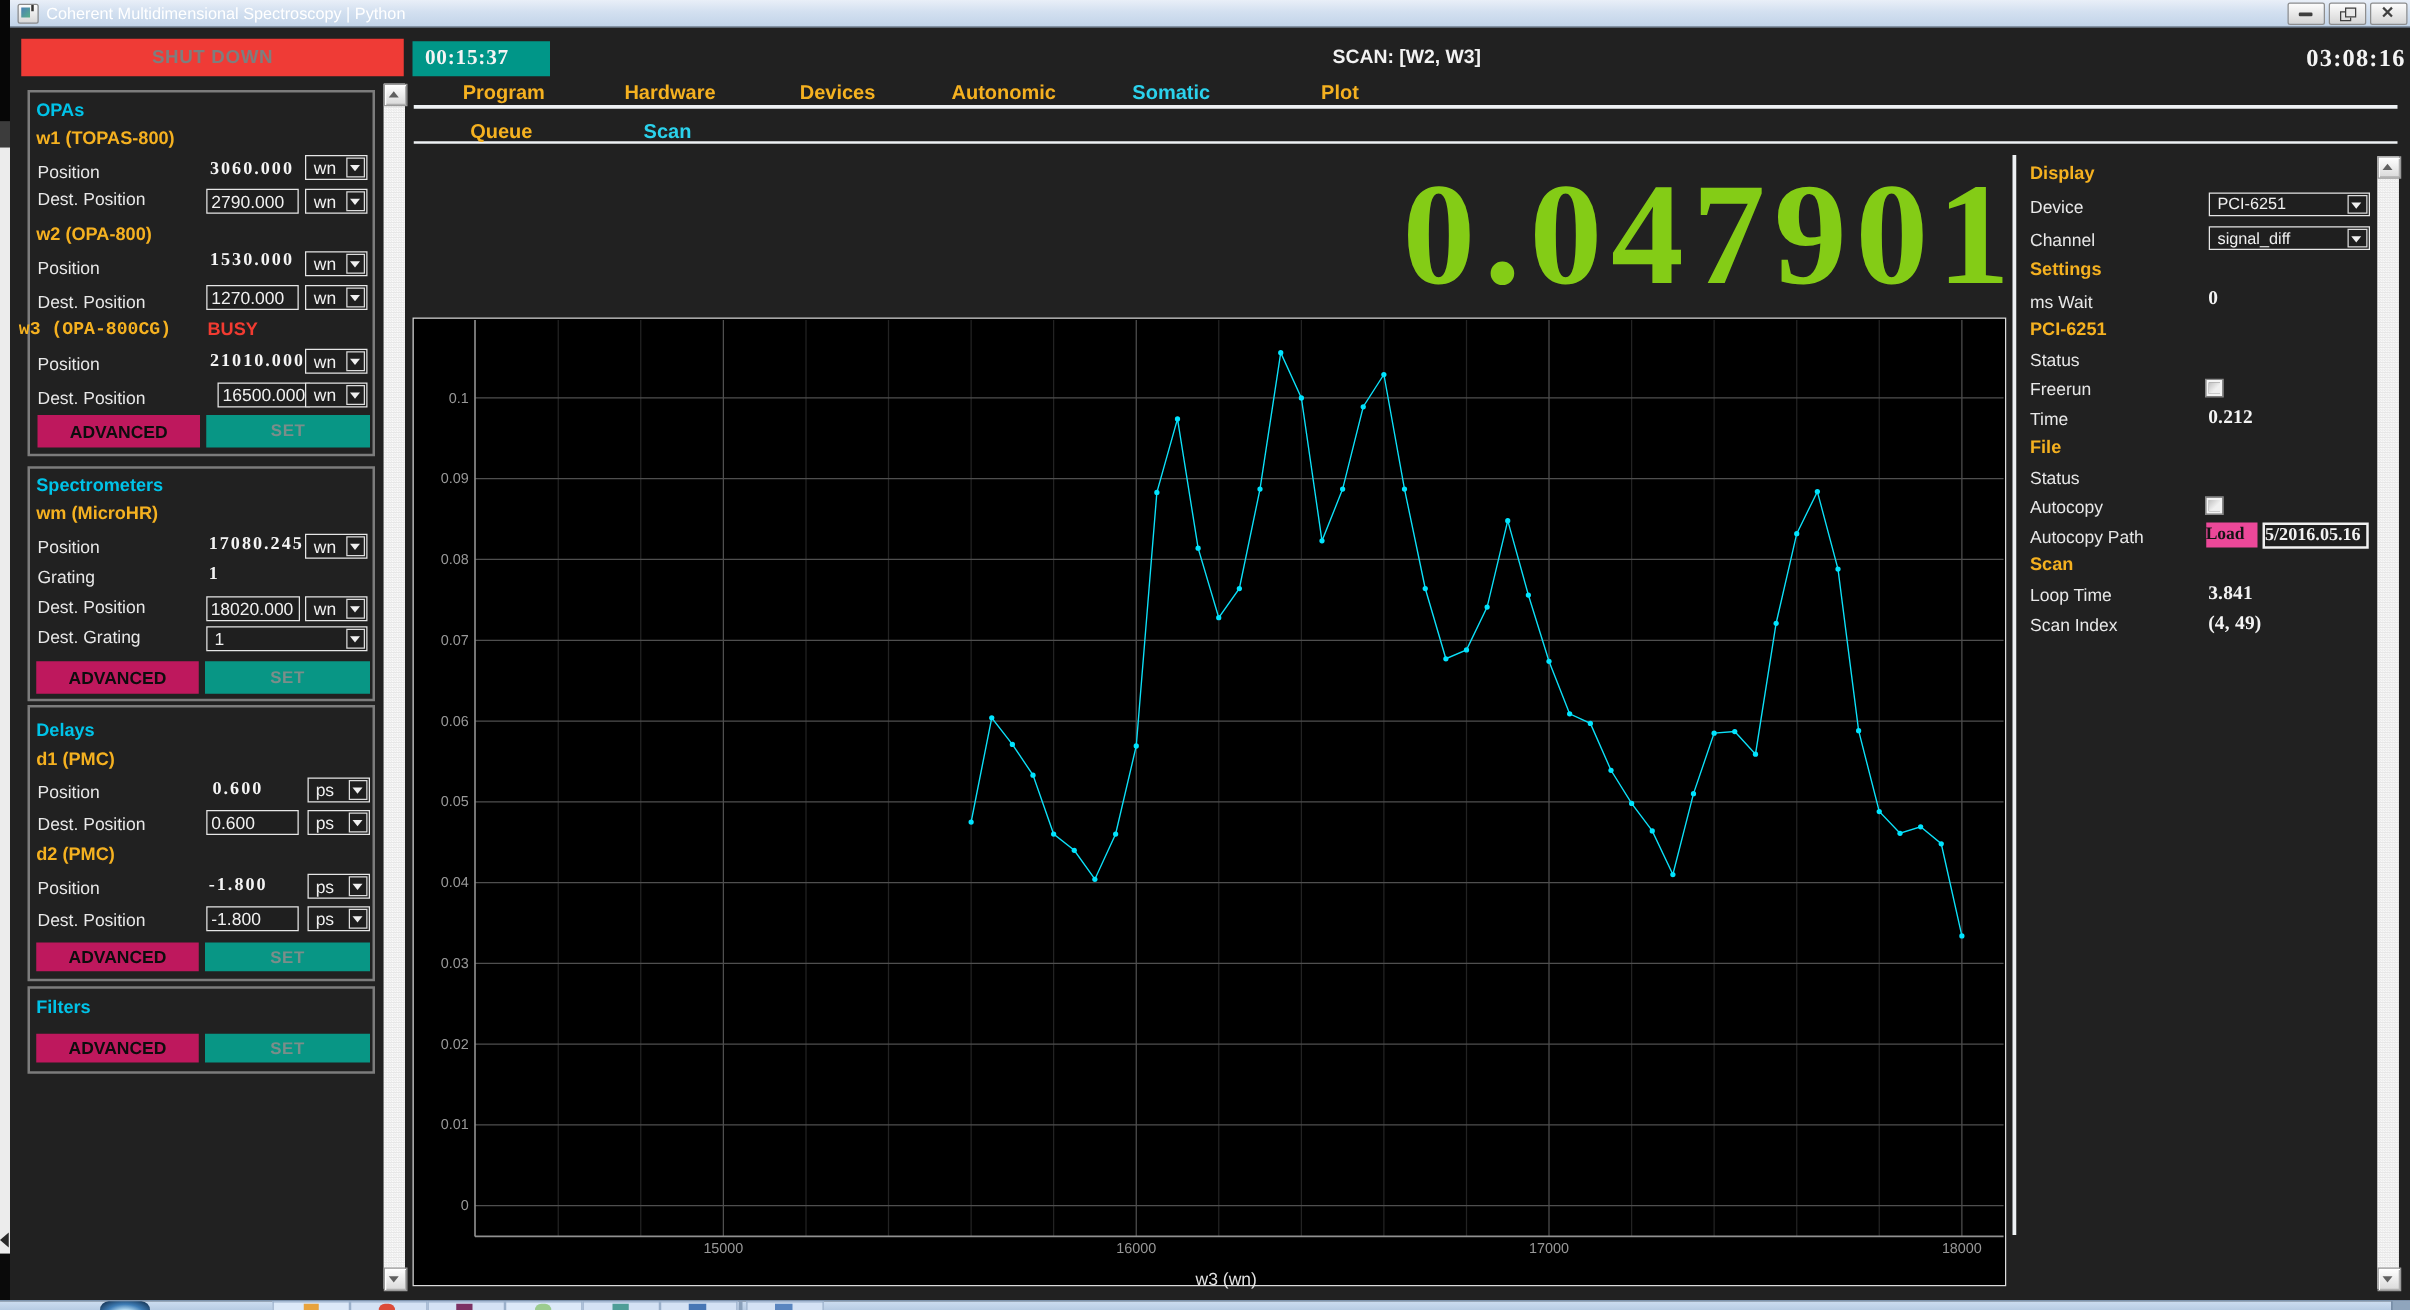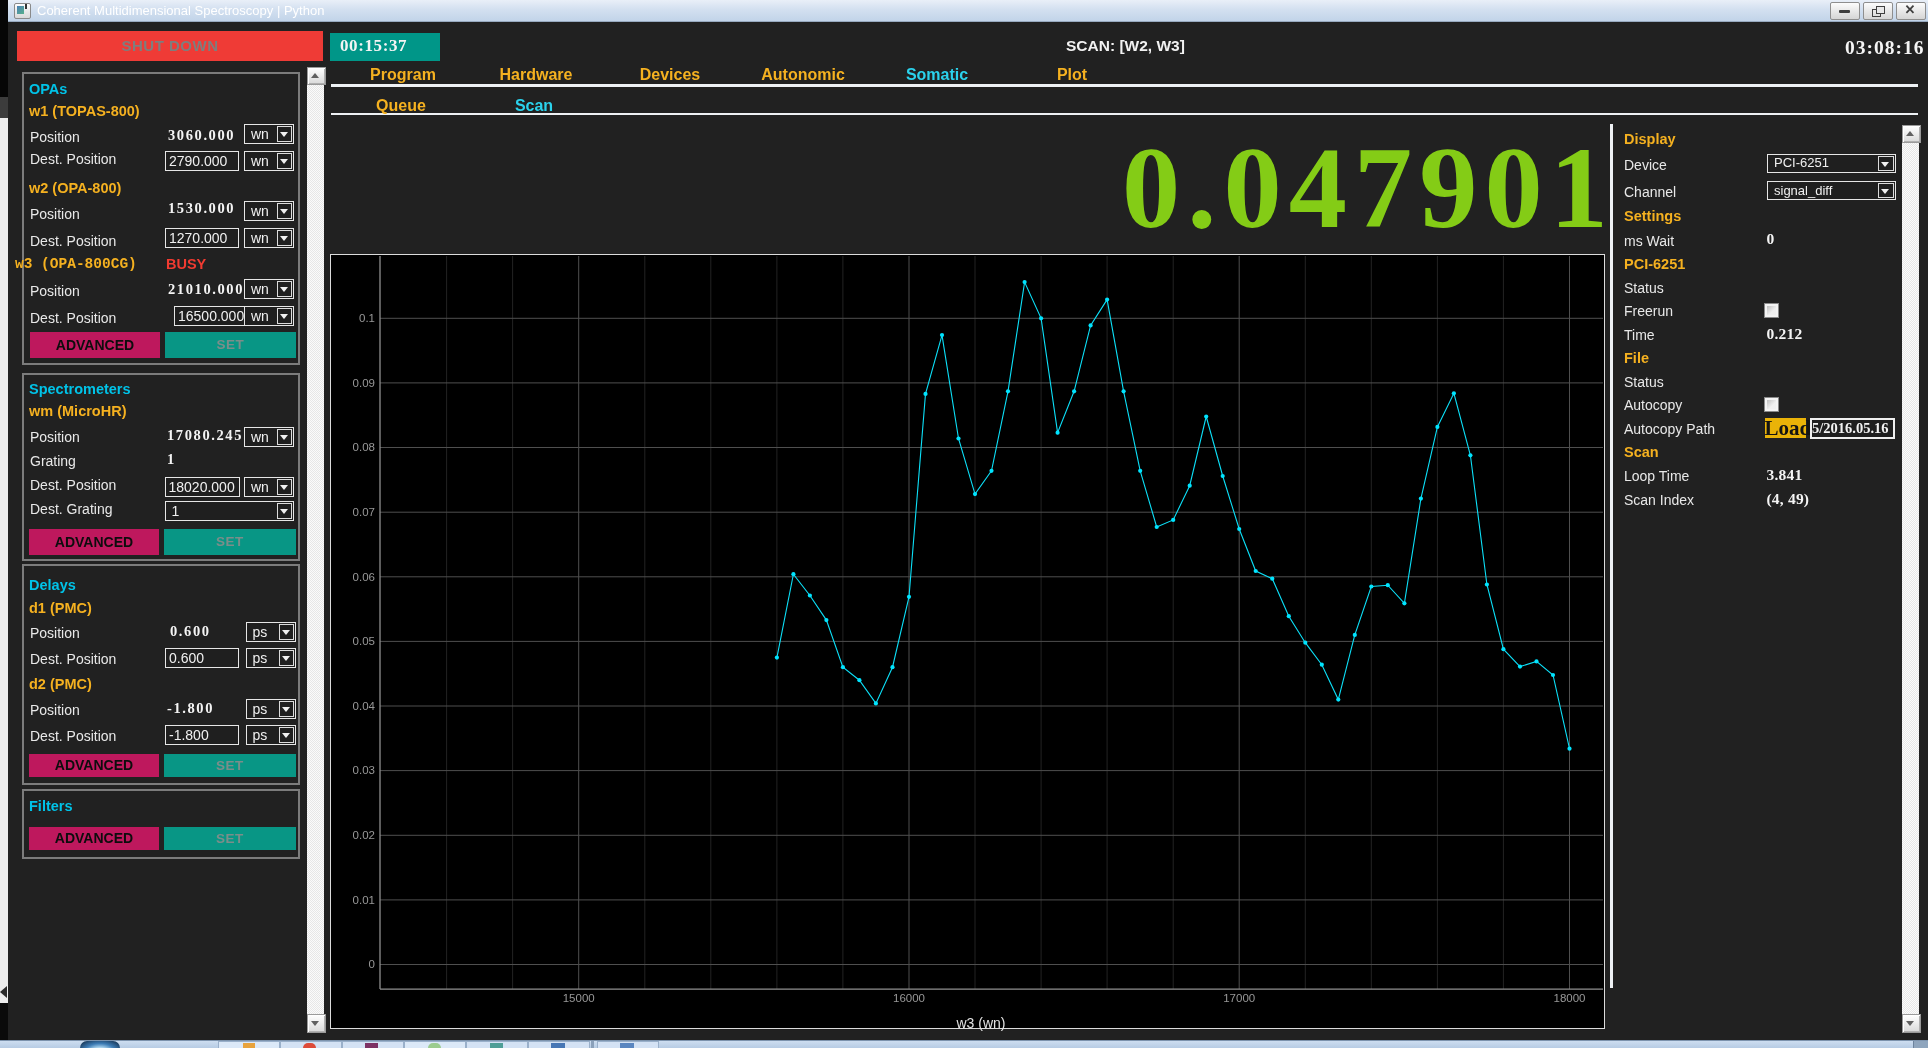--- a/index.html
+++ b/index.html
@@ -304,21 +304,21 @@
 <div class="lbl" style="left:1624px;top:279.5px;">Status</div>
 <div class="lbl" style="left:1624px;top:302.5px;">Freerun</div>
 <div class="cb" style="left:1765px;top:303.5px;"></div>
 <div class="lbl" style="left:1624px;top:326.5px;">Time</div>
 <div class="val2" style="left:1766.5px;top:324.5px;">0.212</div>
 <div class="hdr" style="left:1624px;top:350px;">File</div>
 <div class="lbl" style="left:1624px;top:373.5px;">Status</div>
 <div class="lbl" style="left:1624px;top:396.5px;">Autocopy</div>
 <div class="cb" style="left:1765px;top:397.5px;"></div>
 <div class="lbl" style="left:1624px;top:420.5px;">Autocopy Path</div>
-<div class="abs" style="left:1764.5px;top:417.5px;width:41px;height:20px;background:#eab308;color:#141414;font-weight:bold;font-family:'Liberation Serif',serif;font-size:21px;text-align:center;line-height:20px;">Load</div>
+<div class="abs" style="left:1764.5px;top:417.5px;width:41px;height:20px;background:#ec4899;color:#141414;font-weight:bold;font-family:'Liberation Serif',serif;font-size:14px;line-height:20px;">Load</div>
 <div class="abs" style="left:1810px;top:417.5px;width:81px;height:17px;border:2px solid #f0f0f0;background:#1f1f1f;color:#f2f2f2;font-family:'Liberation Serif',serif;font-weight:bold;font-size:14.5px;line-height:17px;white-space:nowrap;overflow:hidden;">5/2016.05.16</div>
 <div class="hdr" style="left:1624px;top:444px;">Scan</div>
 <div class="lbl" style="left:1624px;top:467.5px;">Loop Time</div>
 <div class="val2" style="left:1766.5px;top:465.5px;">3.841</div>
 <div class="lbl" style="left:1624px;top:491.5px;">Scan Index</div>
 <div class="val2" style="left:1766.5px;top:489.5px;">(4, 49)</div>
 
 <div class="sbtrack" style="left:1902px;top:125px;width:17px;height:906px;"></div>
 <div class="sbbtn" style="left:1902px;top:125px;width:17px;height:16px;"></div>
 <div class="abs" style="left:1906px;top:131px;border-left:4.5px solid transparent;border-right:4.5px solid transparent;border-bottom:5px solid #606060;"></div>

